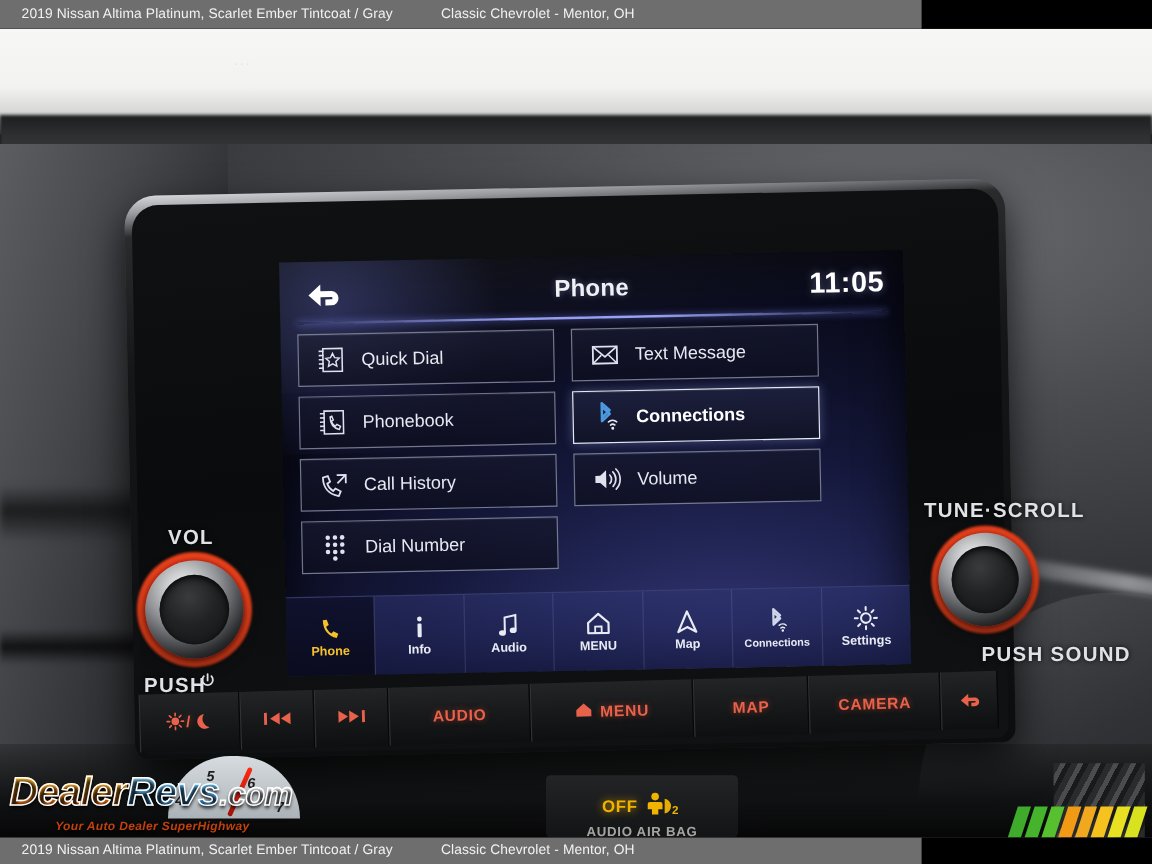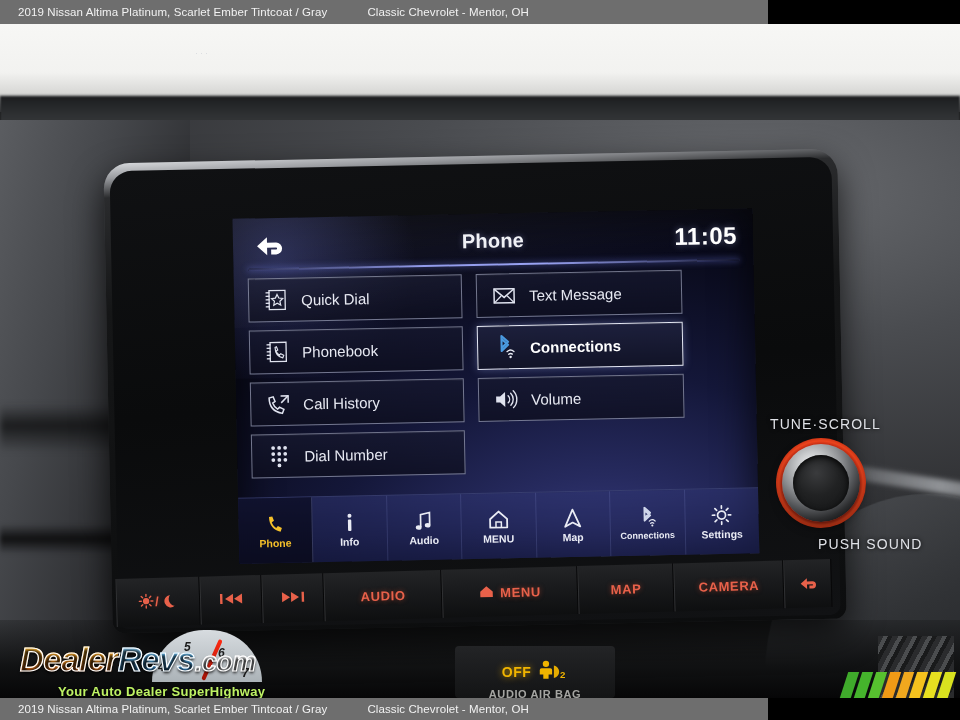--- a/index.html
+++ b/index.html
@@ -202,21 +202,21 @@
     background:
       radial-gradient(circle at 38% 28%, #f4f5f6 0%, #c9cbcd 18%, #8e9093 40%, #55575a 58%, #2c2d2f 72%, #0e0f10 86%);
     box-shadow:0 4px 12px rgba(0,0,0,.8);
   }
   .knob-cap{
     position:absolute; border-radius:50%;
     background:radial-gradient(circle at 42% 32%, #3a3b3d 0%, #212223 45%, #121314 100%);
     box-shadow:inset 0 2px 6px rgba(0,0,0,.9);
   }
   .knob-label{
-    position:absolute; color:#dfe1e6; font-size:14px; font-weight:normal;
+    position:absolute; color:#dfe1e6; font-size:17px; font-weight:bold;
     letter-spacing:1.1px; white-space:nowrap;
     text-shadow:0 0 4px rgba(0,0,0,.9);
   }
 
   
   .hwrow{
     position:absolute; left:116px; top:545px; width:716px; height:48px;
     transform:rotate(-1.6deg);
     display:flex; align-items:stretch;
   }
@@ -245,21 +245,21 @@
     text-align:right;
   }
   .airbag .sub{
     position:absolute; left:0; bottom:-2px; width:160px; text-align:center;
     color:#c9c9c5; font-size:11px; font-weight:bold; letter-spacing:.6px;
     opacity:.8;
   }
 
   
   .wm{
-    position:absolute; left:20px; top:616px; width:268px; height:70px;
+    position:absolute; left:8px; top:616px; width:268px; height:70px;
   }
   .wm-logo{
     position:relative; font-size:33px; font-weight:bold; font-style:italic;
     letter-spacing:-.5px; line-height:40px; white-space:nowrap;
     -webkit-text-stroke:1.2px #ffffff;
     text-shadow:0 2px 3px rgba(0,0,0,.85);
   }
   .wm-dealer{
     background:linear-gradient(180deg,#ffd24a 0%,#f0971c 45%,#e2571a 100%);
     -webkit-background-clip:text; background-clip:text; color:transparent;
@@ -284,21 +284,21 @@
     color:#1c1c1c; font-size:12px; font-weight:bold; font-style:italic;
   }
   .wm-needle{
     position:absolute; left:181px; top:-4px; width:4px; height:44px;
     background:linear-gradient(180deg,#ff2a12,#a11206);
     transform:rotate(24deg); transform-origin:50% 100%;
     border-radius:2px;
   }
   .wm-tag{
     position:relative; margin-top:2px; margin-left:38px;
-    color:#bef264; font-size:13px; font-weight:bold; 
+    color:#c2410c; font-size:10px; font-weight:bold; font-style:italic;
     letter-spacing:.3px; white-space:nowrap;
     text-shadow:0 1px 2px rgba(0,0,0,.9);
   }
 
   
   .bars{
     position:absolute; right:8px; top:648px; width:108px; height:26px;
     display:flex; gap:3px; transform:skewX(-18deg);
   }
   .bars i{ display:block; flex:1 1 0; height:26px; }
@@ -534,20 +534,33 @@
             </span>
             <span>Settings</span>
           </div>
         </div>
 
         <div class="lcd-glare"></div>
       </div>
 
     </div>
 
+    <div class="knob-wrap" style="left:104px; top:412px; width:130px; height:170px;">
+      <div class="knob-label" style="left:36px; top:2px;">VOL</div>
+      <div class="knob-ring" style="left:10px;  top:24px; width:96px; height:96px;"></div>
+      <div class="knob-body" style="left:17px;  top:31px; width:82px; height:82px;"></div>
+      <div class="knob-cap" style="left:29px;  top:43px; width:58px; height:58px;"></div>
+      <div class="knob-label" style="left:16px; top:126px;">PUSH</div>
+      <span style="position:absolute; left:62px; top:124px;">
+        <svg viewBox="0 0 16 16" width="14" height="14">
+          <path d="M8 2 L8 8" fill="none" stroke="#dfe1e6" stroke-width="1.7" stroke-linecap="round"></path>
+          <path d="M4.4 4 a5 5 0 1 0 7.2 0" fill="none" stroke="#dfe1e6" stroke-width="1.7" stroke-linecap="round"></path>
+        </svg>
+      </span>
+    </div>
 
     <div class="knob-wrap" style="left:752px; top:392px; width:150px; height:160px;">
       <div class="knob-label" style="left:18px; top:0px;">TUNE·SCROLL</div>
       <div class="knob-ring" style="left:24px; top:22px; width:90px; height:90px;"></div>
       <div class="knob-body" style="left:30px; top:28px; width:78px; height:78px;"></div>
       <div class="knob-cap" style="left:41px; top:39px; width:56px; height:56px;"></div>
       <div class="knob-label" style="left:22px; top:120px;padding-left:44px;">PUSH SOUND</div>
     </div>
 
     <div class="hwrow">

